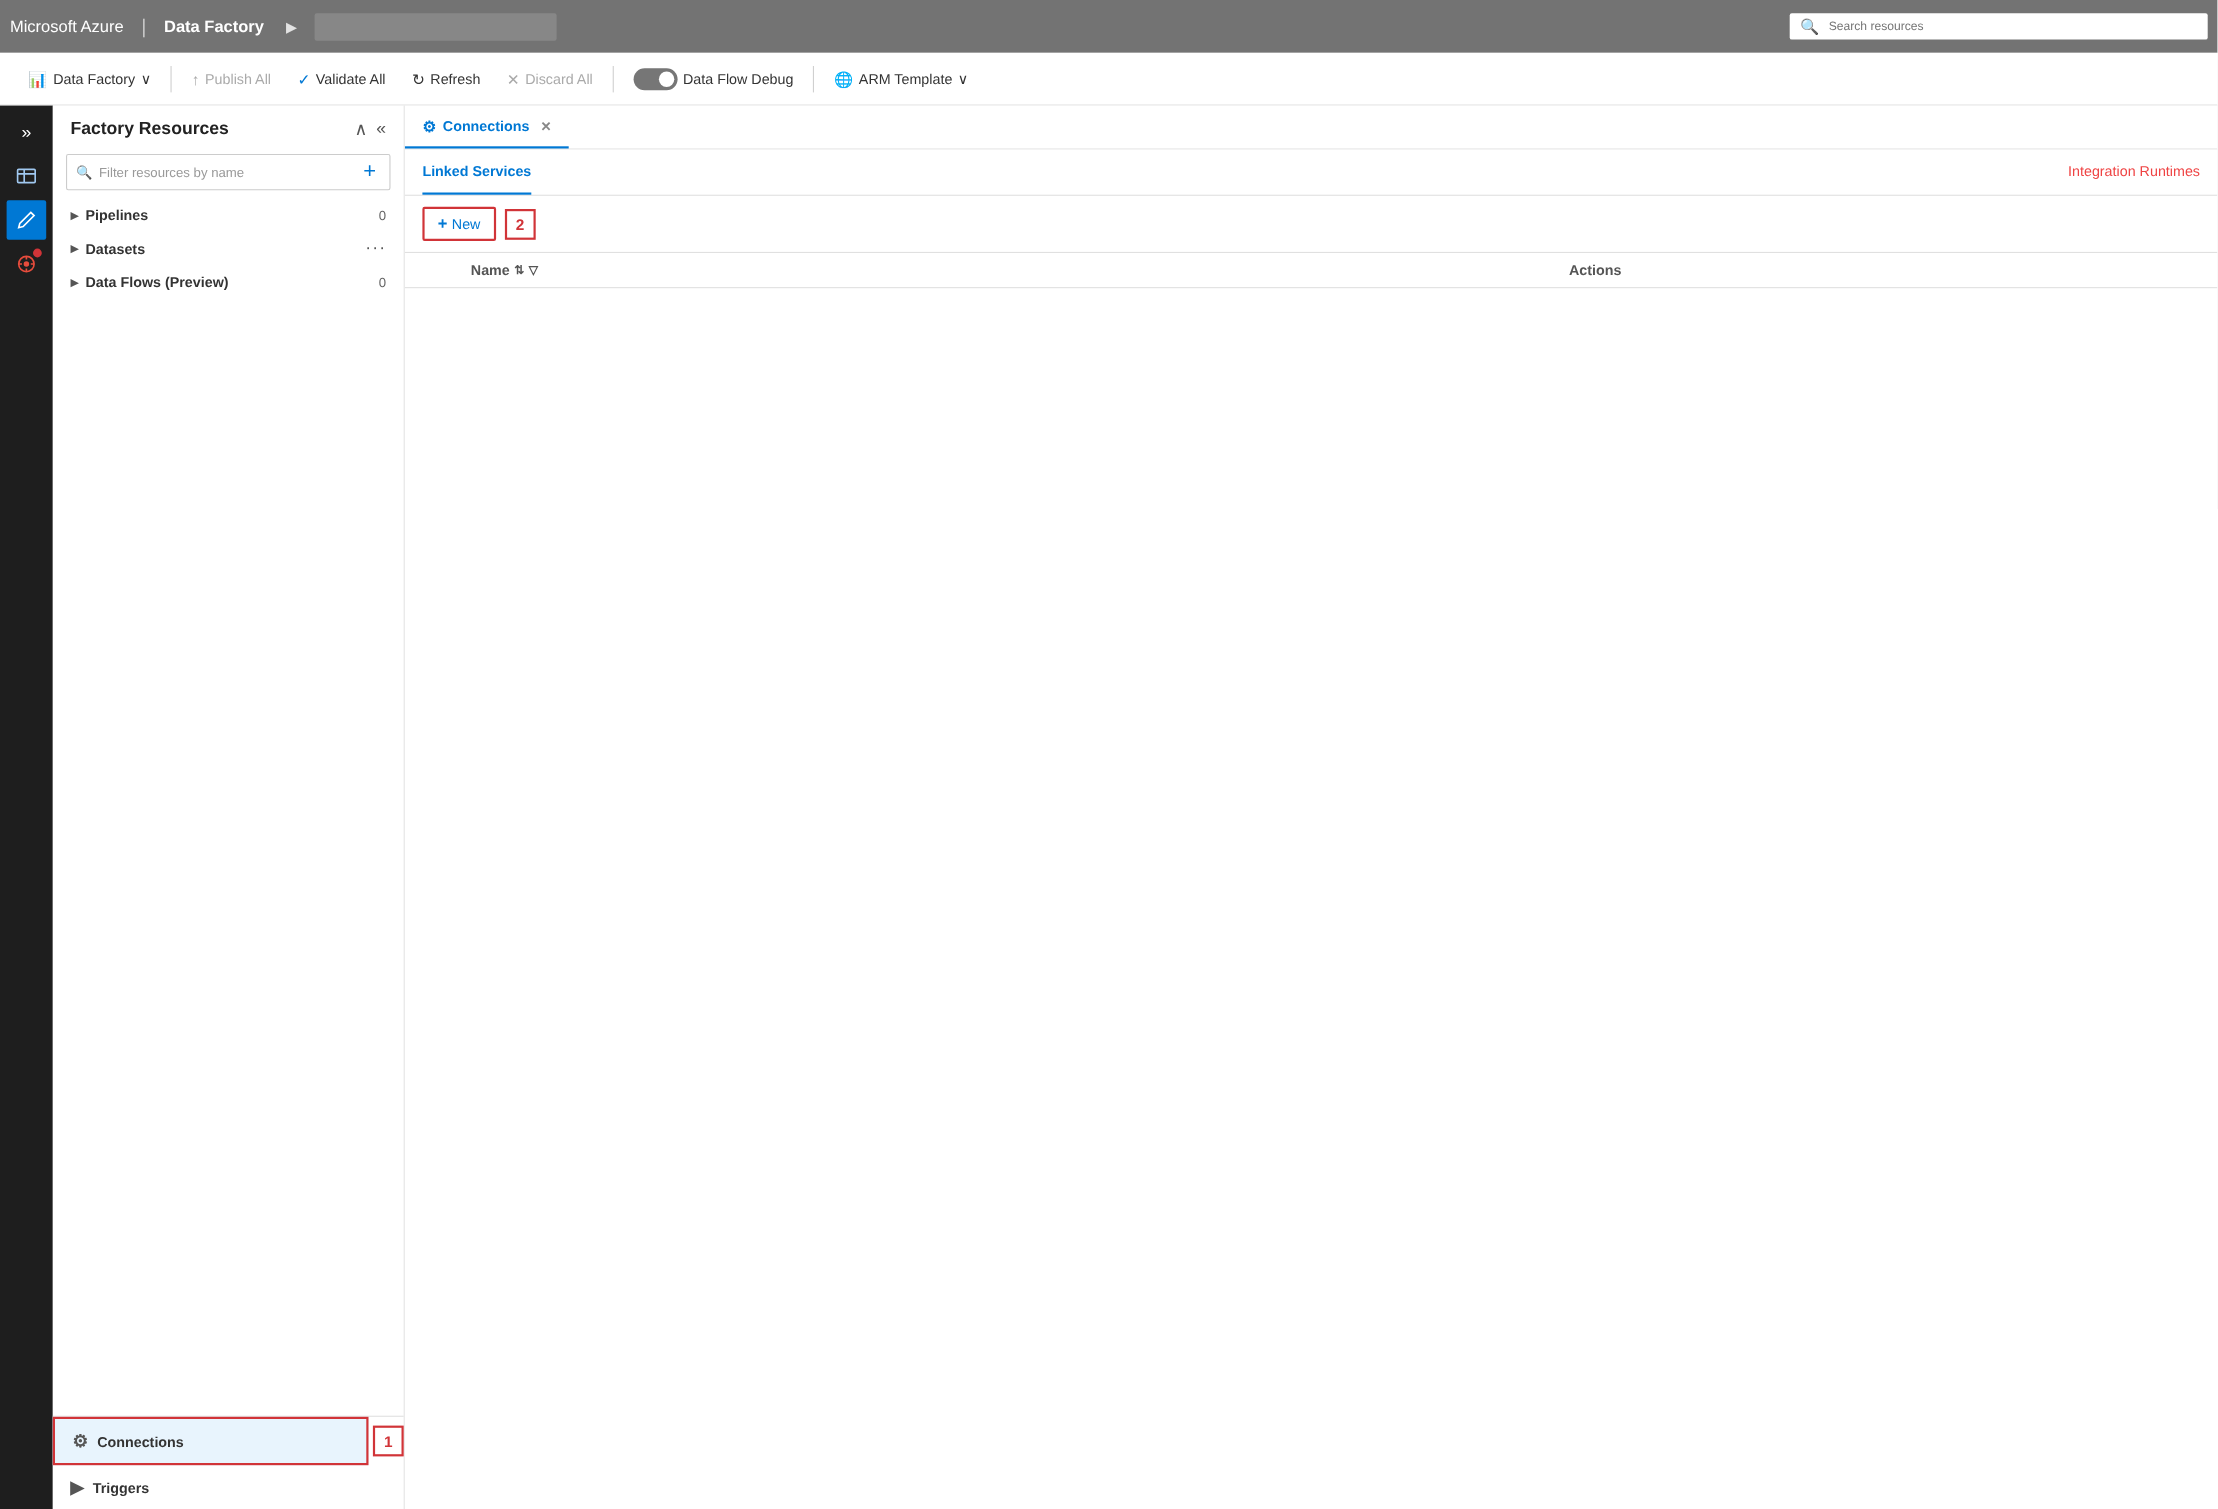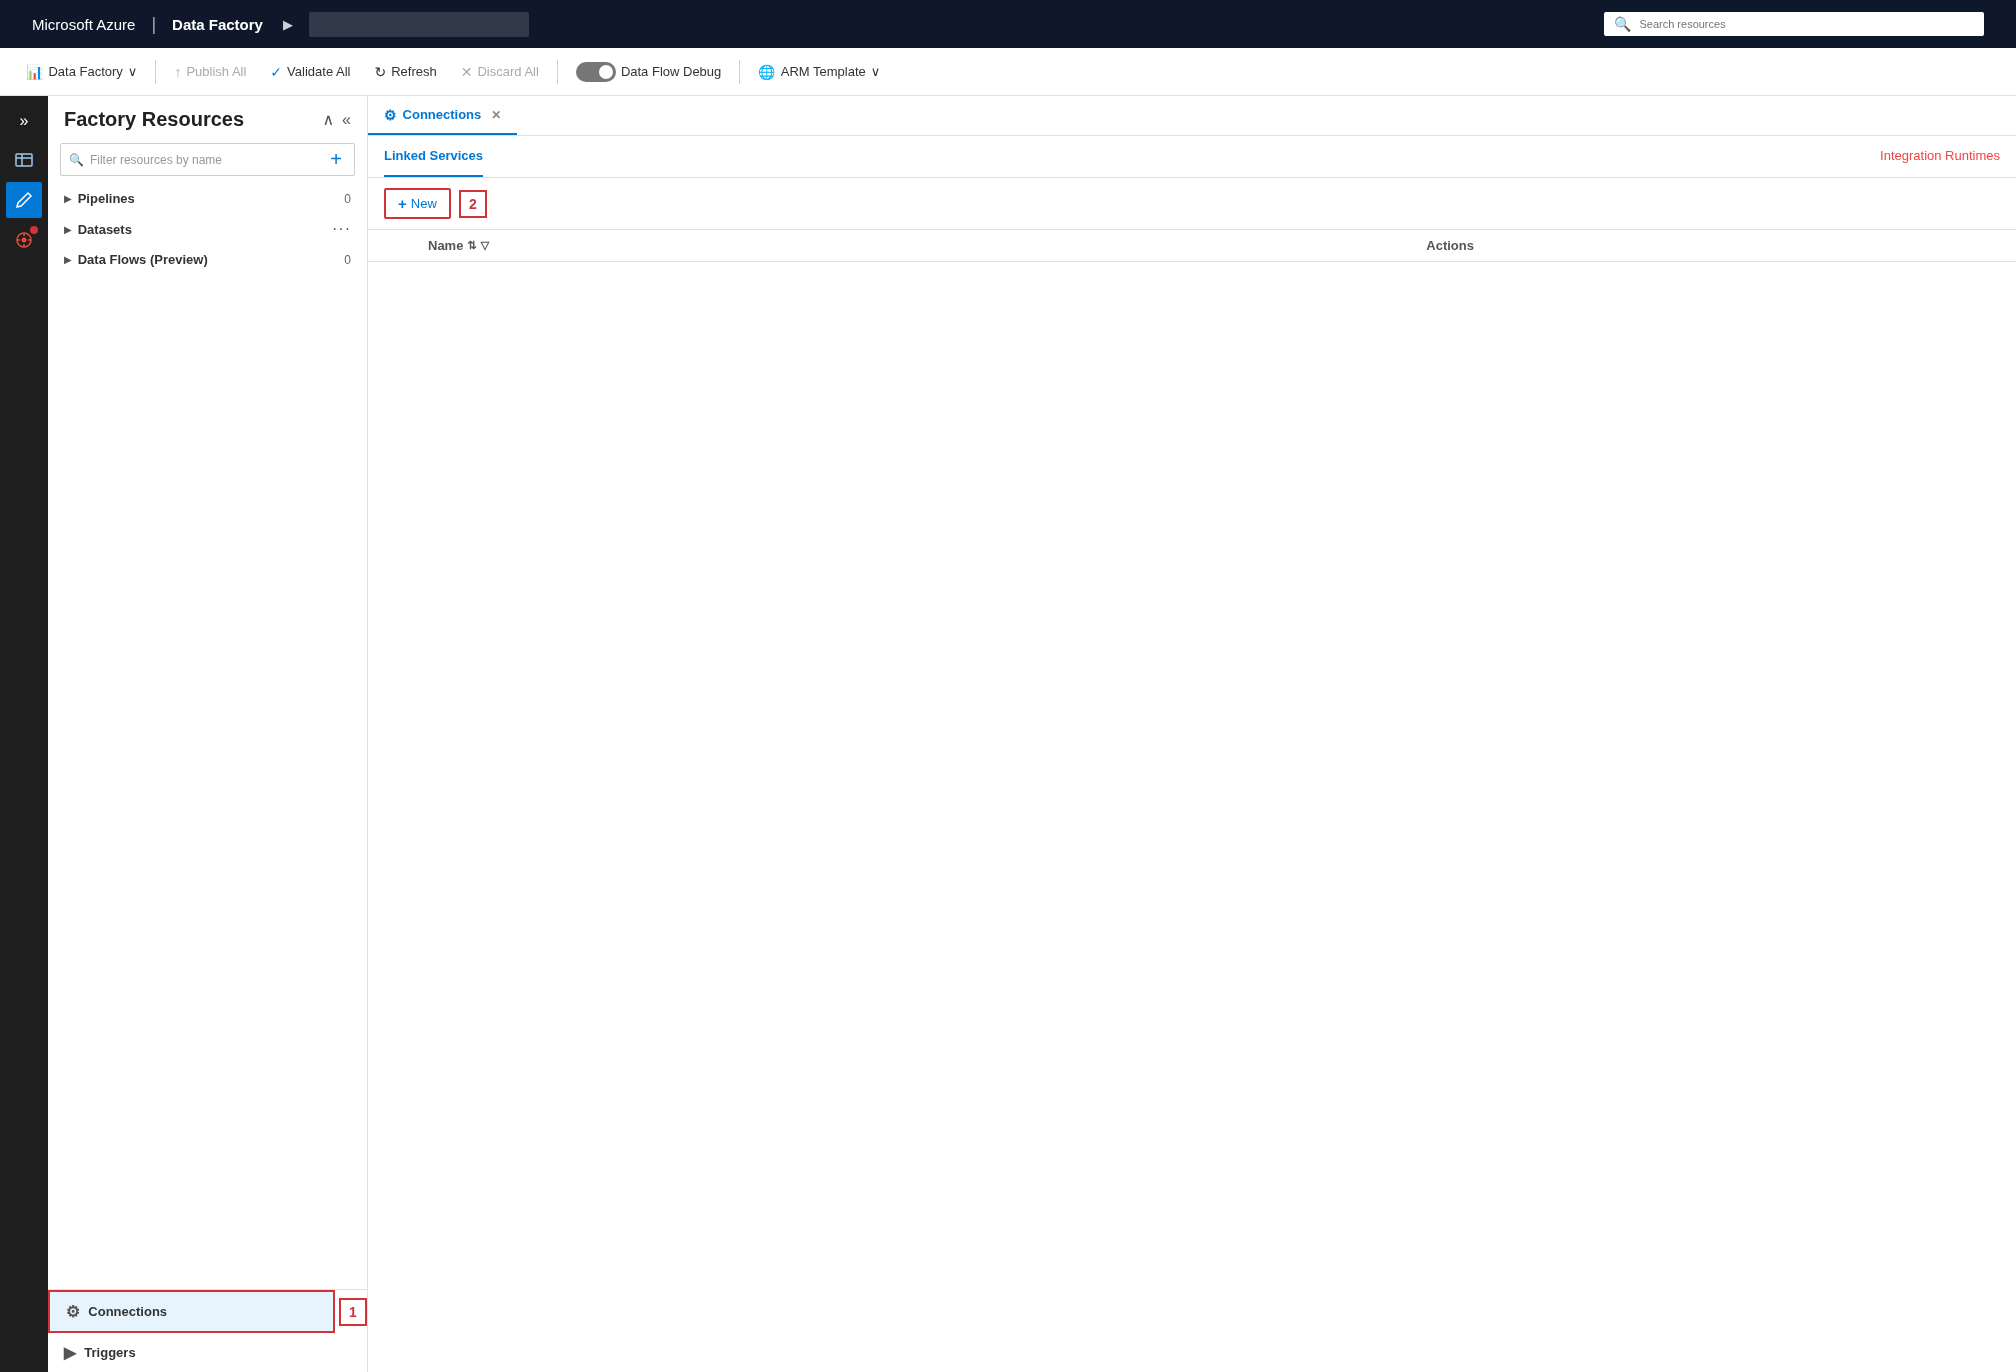--- a/index.html
+++ b/index.html
@@ -2,24 +2,24 @@
 <html><head>
   <meta charset="utf-8">
   <style>
     * { box-sizing: border-box; margin: 0; padding: 0; }
     body { font-family: 'Segoe UI', Arial, sans-serif; font-size: 13px; background: #f3f3f3; overflow: hidden; }
 
     
     .top-bar {
       display: flex;
       align-items: center;
-      background: #0f172a;
+      background: #737373;
       color: white;
       height: 48px;
-      padding: 0 32px;
+      padding: 0 9px;
       gap: 16px;
     }
     .top-bar-brand {
       font-size: 15px;
       font-weight: 400;
       white-space: nowrap;
       color: white;
     }
     .top-bar-separator {
       color: rgba(255,255,255,0.6);
@@ -166,21 +166,21 @@
       flex-direction: column;
       flex-shrink: 0;
     }
     .resources-header {
       display: flex;
       align-items: center;
       justify-content: space-between;
       padding: 12px 16px 8px;
     }
     .resources-title {
-      font-size: 20px;
+      font-size: 16px;
       font-weight: 600;
       color: #222;
     }
     .resources-header-actions {
       display: flex;
       align-items: center;
       gap: 8px;
       color: #555;
       font-size: 16px;
     }

